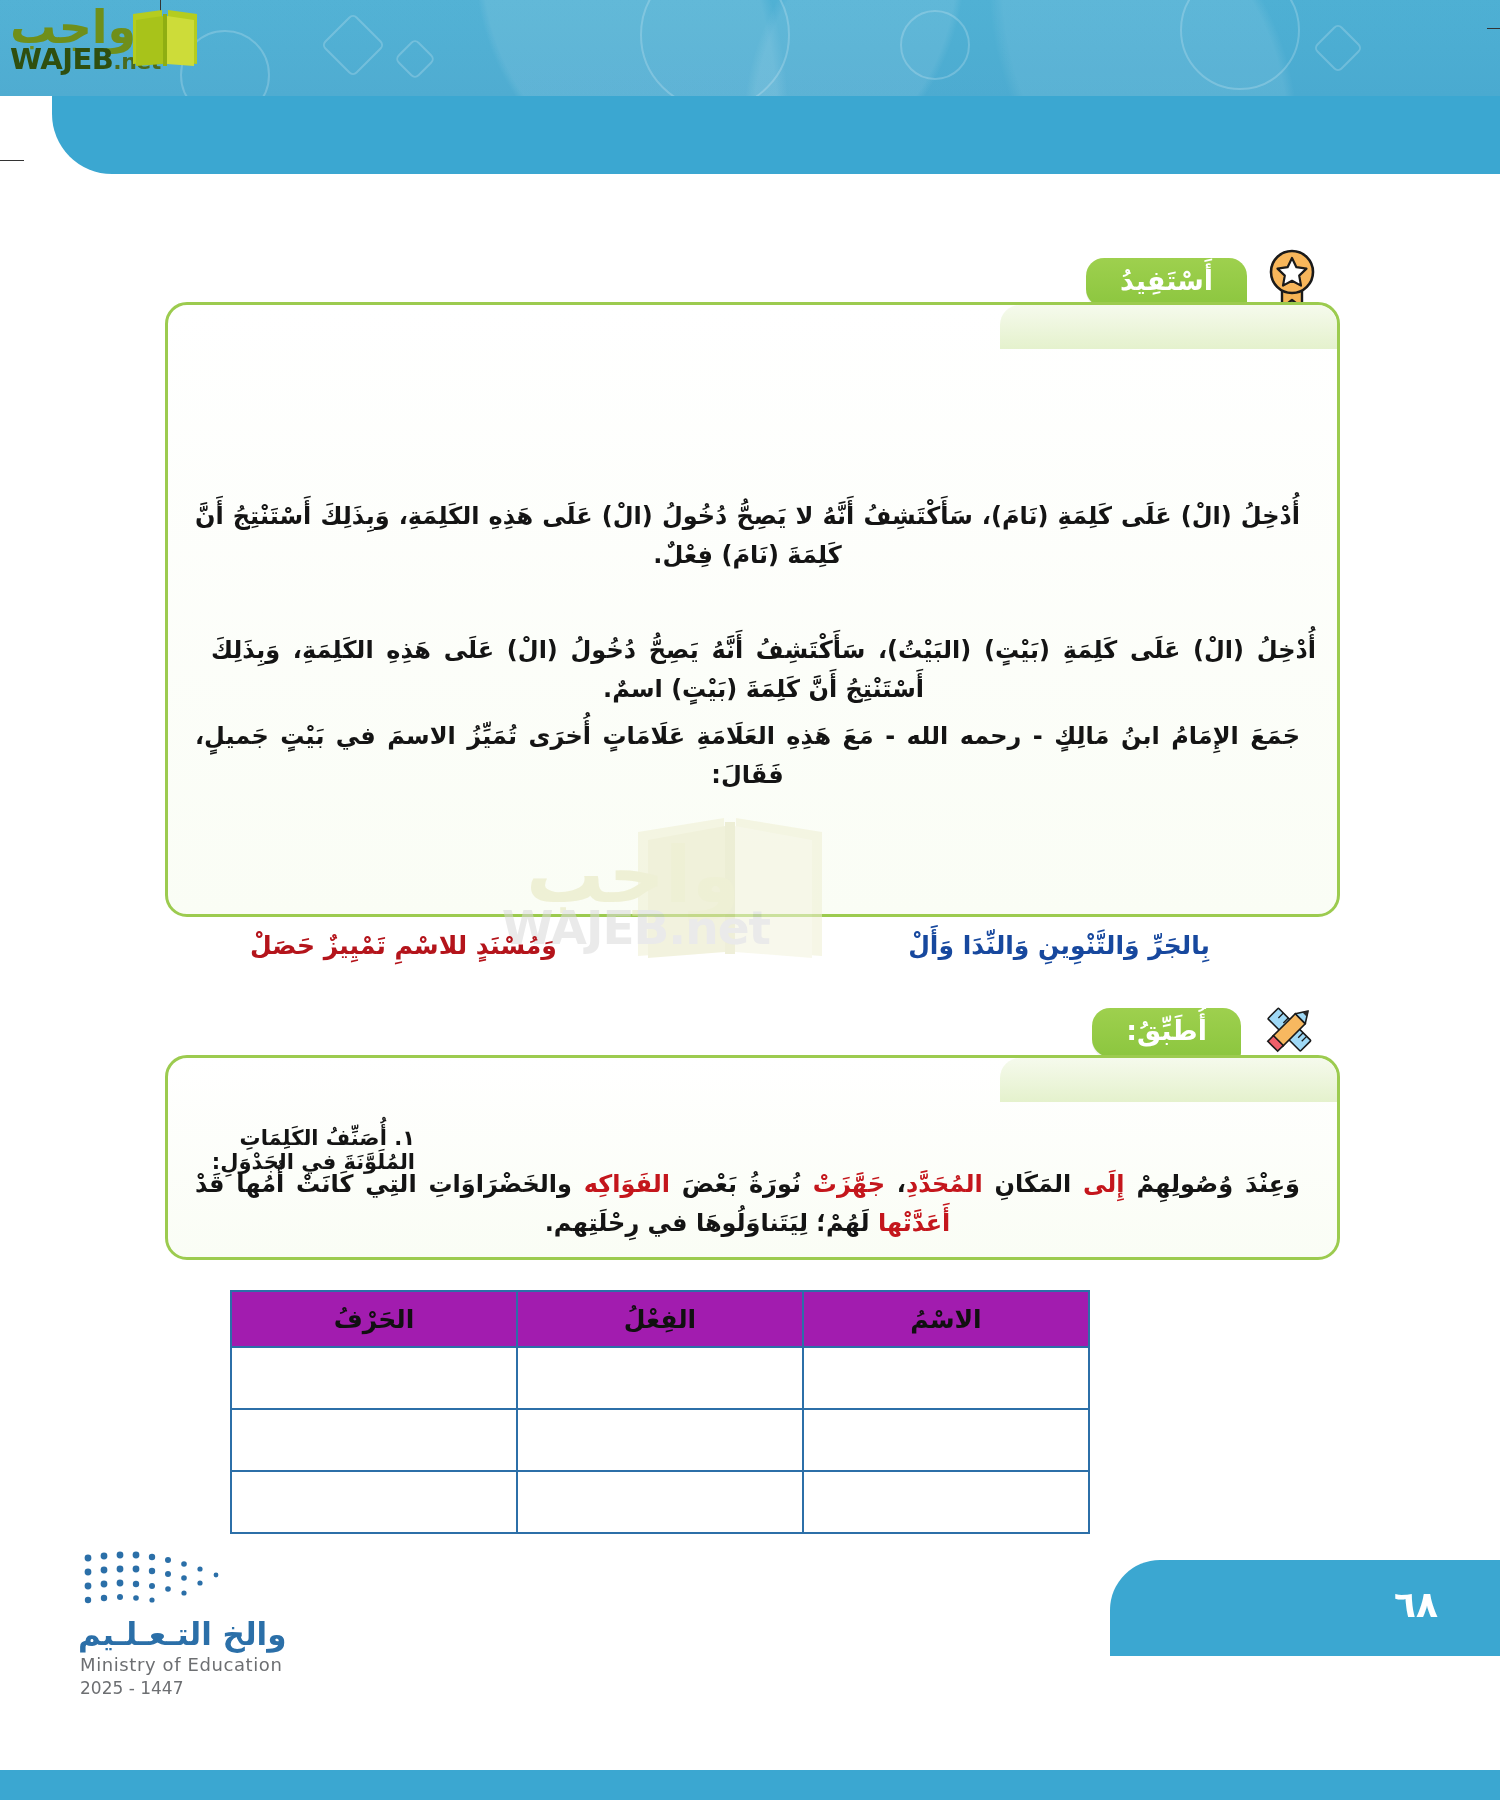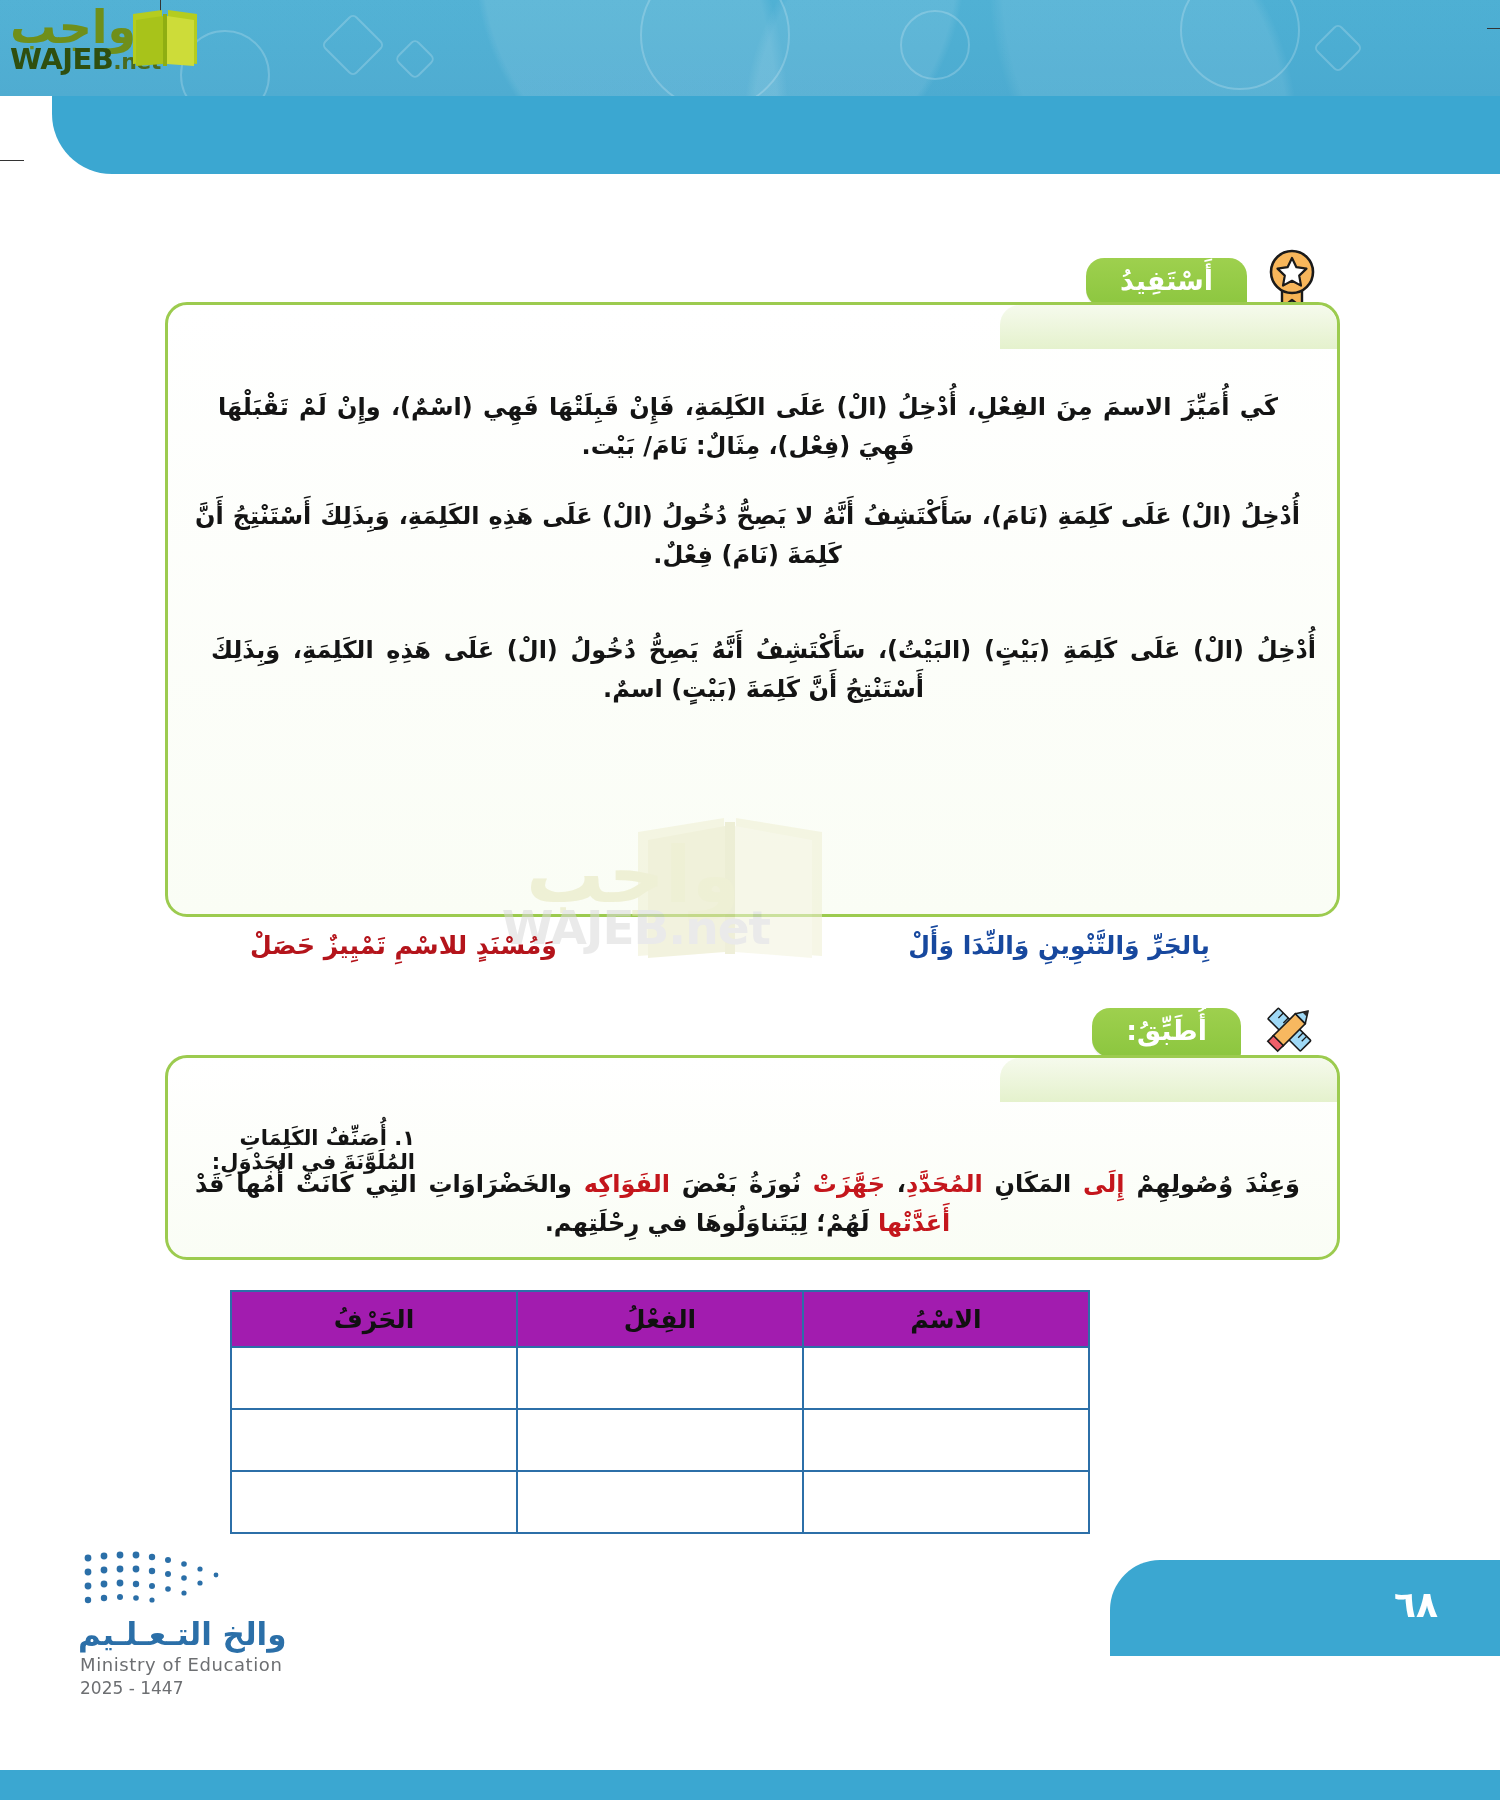--- a/index.html
+++ b/index.html
@@ -270,23 +270,23 @@
         <path d="M17 34 L17 60 L27 52 L37 60 L37 34 Z" fill="#f5b455" stroke="#1a1a1a" stroke-width="2.4" stroke-linejoin="round"></path>
         <circle cx="27" cy="24" r="21" fill="#f7b65b" stroke="#1a1a1a" stroke-width="2.6"></circle>
         <path d="M27 10 L31.4 19.2 L41.5 20.6 L34.2 27.6 L36 37.6 L27 32.8 L18 37.6 L19.8 27.6 L12.5 20.6 L22.6 19.2 Z" fill="#ffffff" stroke="#1a1a1a" stroke-width="2.2" stroke-linejoin="round"></path>
       </svg>
     </div>
   </div>
 
   <div class="green-frame" style="left:165px; top:302px; width:1175px; height:615px;"></div>
   <div class="frame-tab" style="left:1000px; top:305px; width:337px;"></div>
 
-  <div class="para ar" style="right:222px; top:388px; width:1060px;">كَي أُمَيِّزَ الاسمَ مِنَ الفِعْلِ، أُدْخِلُ (الْ) عَلَى الكَلِمَةِ، فَإِنْ قَبِلَتْهَا فَهِي (اسْمٌ)، وإِنْ لَمْ تَقْبَلْهَا فَهِيَ (فِعْل)، مِثَالٌ: نَامَ/ بَيْت.</div>
   <div class="para ar" style="right:200px; top:497px; width:1105px;">أُدْخِلُ (الْ) عَلَى كَلِمَةِ (نَامَ)، سَأَكْتَشِفُ أَنَّهُ لا يَصِحُّ دُخُولُ (الْ) عَلَى هَذِهِ الكَلِمَةِ، وَبِذَلِكَ أَسْتَنْتِجُ أَنَّ كَلِمَةَ (نَامَ) فِعْلٌ.</div>
   <div class="para ar" style="right:184px; top:607px; width:1105px;margin-top:24px;">أُدْخِلُ (الْ) عَلَى كَلِمَةِ (بَيْتٍ) (البَيْتُ)، سَأَكْتَشِفُ أَنَّهُ يَصِحُّ دُخُولُ (الْ) عَلَى هَذِهِ الكَلِمَةِ، وَبِذَلِكَ أَسْتَنْتِجُ أَنَّ كَلِمَةَ (بَيْتٍ) اسمٌ.</div>
+  <div class="para ar" style="right:200px; top:717px; width:1105px;">جَمَعَ الإِمَامُ ابنُ مَالِكٍ - رحمه الله - مَعَ هَذِهِ العَلَامَةِ عَلَامَاتٍ أُخرَى تُمَيِّزُ الاسمَ في بَيْتٍ جَميلٍ، فَقَالَ:</div>
 
   <div class="wm-center">
     <svg class="wmc-book" viewBox="0 0 200 150">
       <path d="M8 22 L94 8 L94 140 L8 146 Z" fill="#efefd2"></path>
       <path d="M192 22 L106 8 L106 140 L192 146 Z" fill="#efefd2"></path>
       <path d="M18 30 L95 16 L95 142 L18 148 Z" fill="#e8e8c4"></path>
       <path d="M182 30 L105 16 L105 142 L182 148 Z" fill="#f3f3de"></path>
       <rect x="95" y="12" width="10" height="132" fill="#e2e2bb"></rect>
     </svg>
     <div class="wmc-ar">واجب</div>

